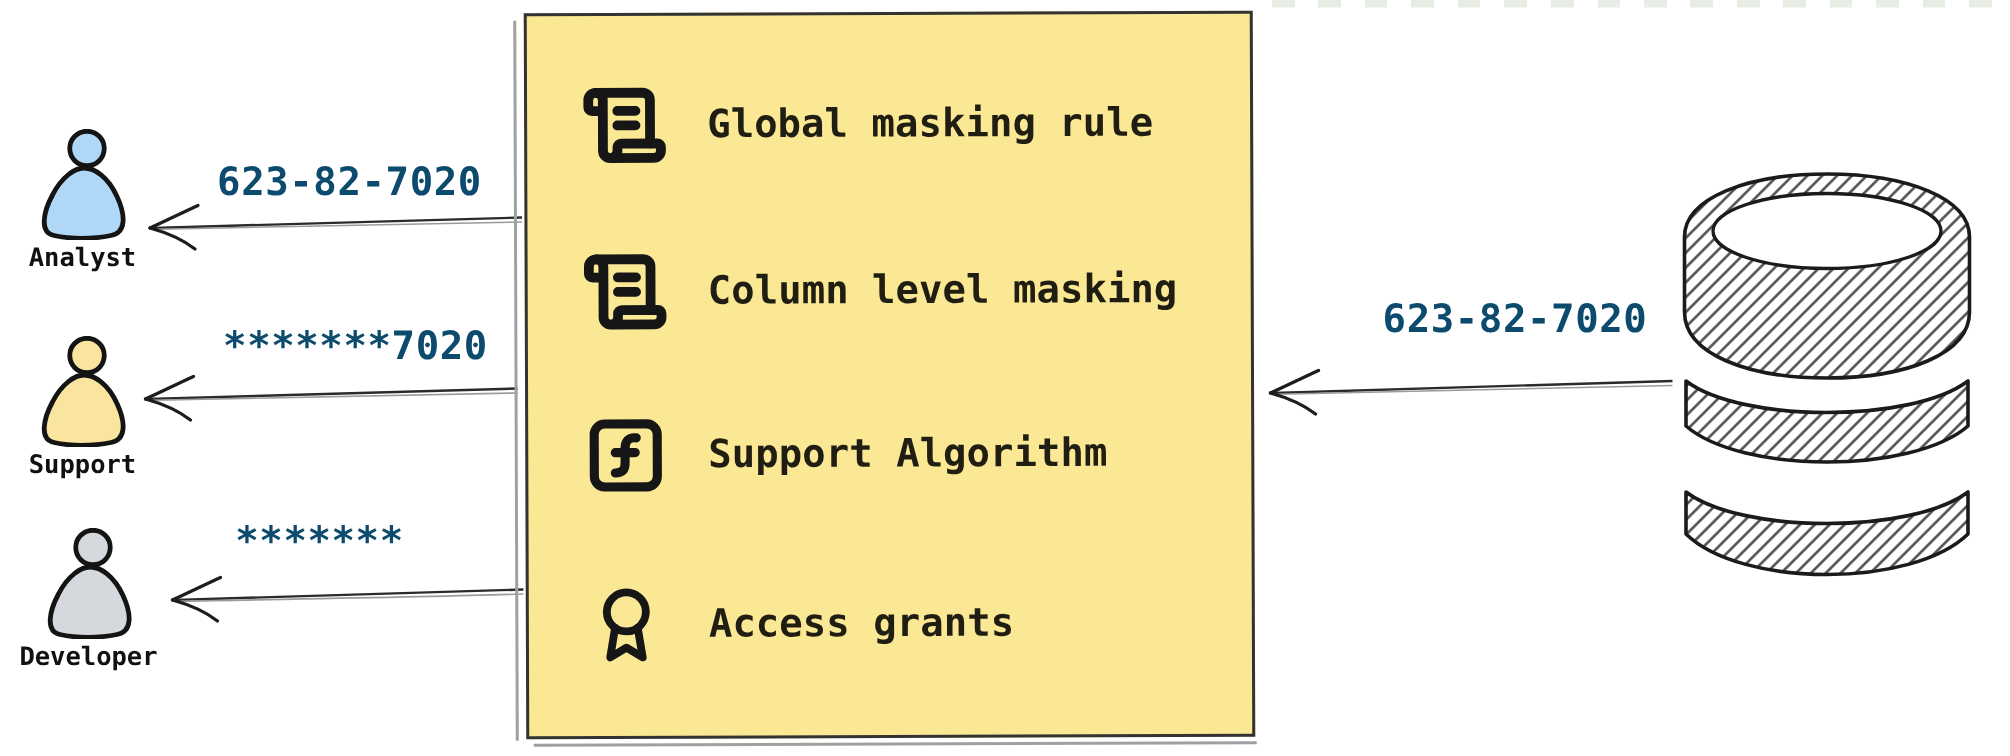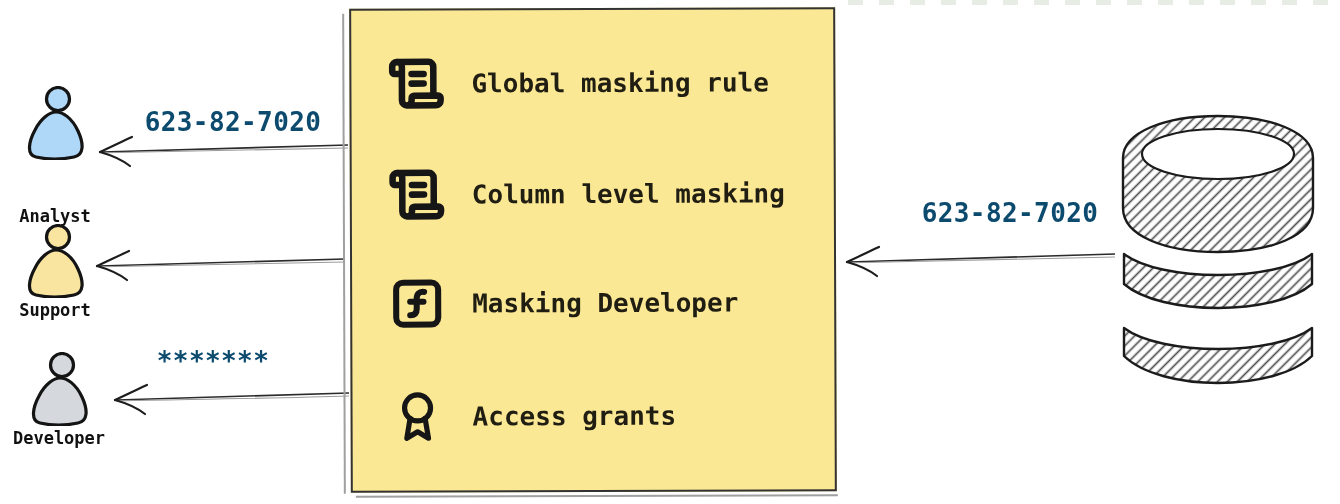--- a/index.html
+++ b/index.html
@@ -89,21 +89,21 @@
   }
   .db { position: absolute; left: 1116px; top: 112px; }
 </style>
 </head>
 <body>
 
 <div class="canvas">
 
   <div class="top-dashes"></div>
 
-  <div class="actor" style="left:0; top:86px;gap:44px;">
+  <div class="actor" style="left:0; top:86px;">
     <svg width="66" height="74" viewBox="0 0 66 74">
       <circle cx="36" cy="13" r="11.5" stroke="#141414" stroke-width="3.2" fill="#AED7F8"></circle>
       <path d="M14 71 C4 69 7 55 13 44 C19 32 28 26 34 26 C41 26 50 32 56 45 C62 58 62 69 52 71 C40 73.5 25 73.5 14 71 Z" stroke="#141414" stroke-width="3.2" stroke-linejoin="round" fill="#AED7F8"></path>
     </svg>
     <div class="actor-label">Analyst</div>
   </div>
 
   <div class="actor" style="left:4px; top:352px;">
     <svg width="66" height="74" viewBox="0 0 66 74">
       <circle cx="36" cy="13" r="11.5" stroke="#141414" stroke-width="3.2" fill="#D5D9DD"></circle>
@@ -114,20 +114,21 @@
 
   <div class="actor" style="left:0; top:224px;">
     <svg width="66" height="74" viewBox="0 0 66 74">
       <circle cx="36" cy="13" r="11.5" stroke="#141414" stroke-width="3.2" fill="#F9E5A0"></circle>
       <path d="M14 71 C4 69 7 55 13 44 C19 32 28 26 34 26 C41 26 50 32 56 45 C62 58 62 69 52 71 C40 73.5 25 73.5 14 71 Z" stroke="#141414" stroke-width="3.2" stroke-linejoin="round" fill="#F9E5A0"></path>
     </svg>
     <div class="actor-label">Support</div>
   </div>
 
   <div class="value-label" style="left:128px; top:107px;">623-82-7020</div>
+  <div class="value-label" style="left:132px; top:216px;">*******7020</div>
   <div class="value-label" style="left:108px; top:346px;">*******</div>
   <div class="value-label" style="left:905px; top:198px;">623-82-7020</div>
 
   <svg class="arrow" style="left:95px; top:133px;" width="256" height="36" viewBox="0 0 256 36">
     <path d="M253 12 C190 14.5 110 16.5 7 19" stroke="#2b2b2b" stroke-width="1.6" fill="none"></path>
     <path d="M253 15 C190 17 110 18 10 19.8" stroke="#9b9b9b" stroke-width="1.1" fill="none"></path>
     <path d="M37 4 C26 9 14 15 5 19" stroke="#1d1d1d" stroke-width="2.2" fill="none" stroke-linecap="round"></path>
     <path d="M35 33 C26 26 14 21.5 5 19" stroke="#1d1d1d" stroke-width="2.2" fill="none" stroke-linecap="round"></path>
   </svg>
 
@@ -181,21 +182,21 @@
     </div>
 
     <div class="panel-row">
       <span class="panel-icon">
         <svg width="56" height="56" viewBox="0 0 24 24" stroke-width="2.6">
           <rect width="18" height="18" x="3" y="3" rx="3"></rect>
           <path d="M9 17c2 0 2.8-1 2.8-2.8V10c0-2 1-3.3 3.2-3"></path>
           <path d="M9 11.2h5.7"></path>
         </svg>
       </span>
-      <span class="item-label">Masking Developer</span>
+      <span class="item-label">Support Algorithm</span>
     </div>
 
     <div class="panel-row">
       <span class="panel-icon">
         <svg width="52" height="64" viewBox="0 0 24 24" stroke-width="2.4">
           <circle cx="12" cy="8" r="6"></circle>
           <path d="M15.477 12.89 17 22l-5-3-5 3 1.523-9.11"></path>
         </svg>
       </span>
       <span class="item-label">Access grants</span>

